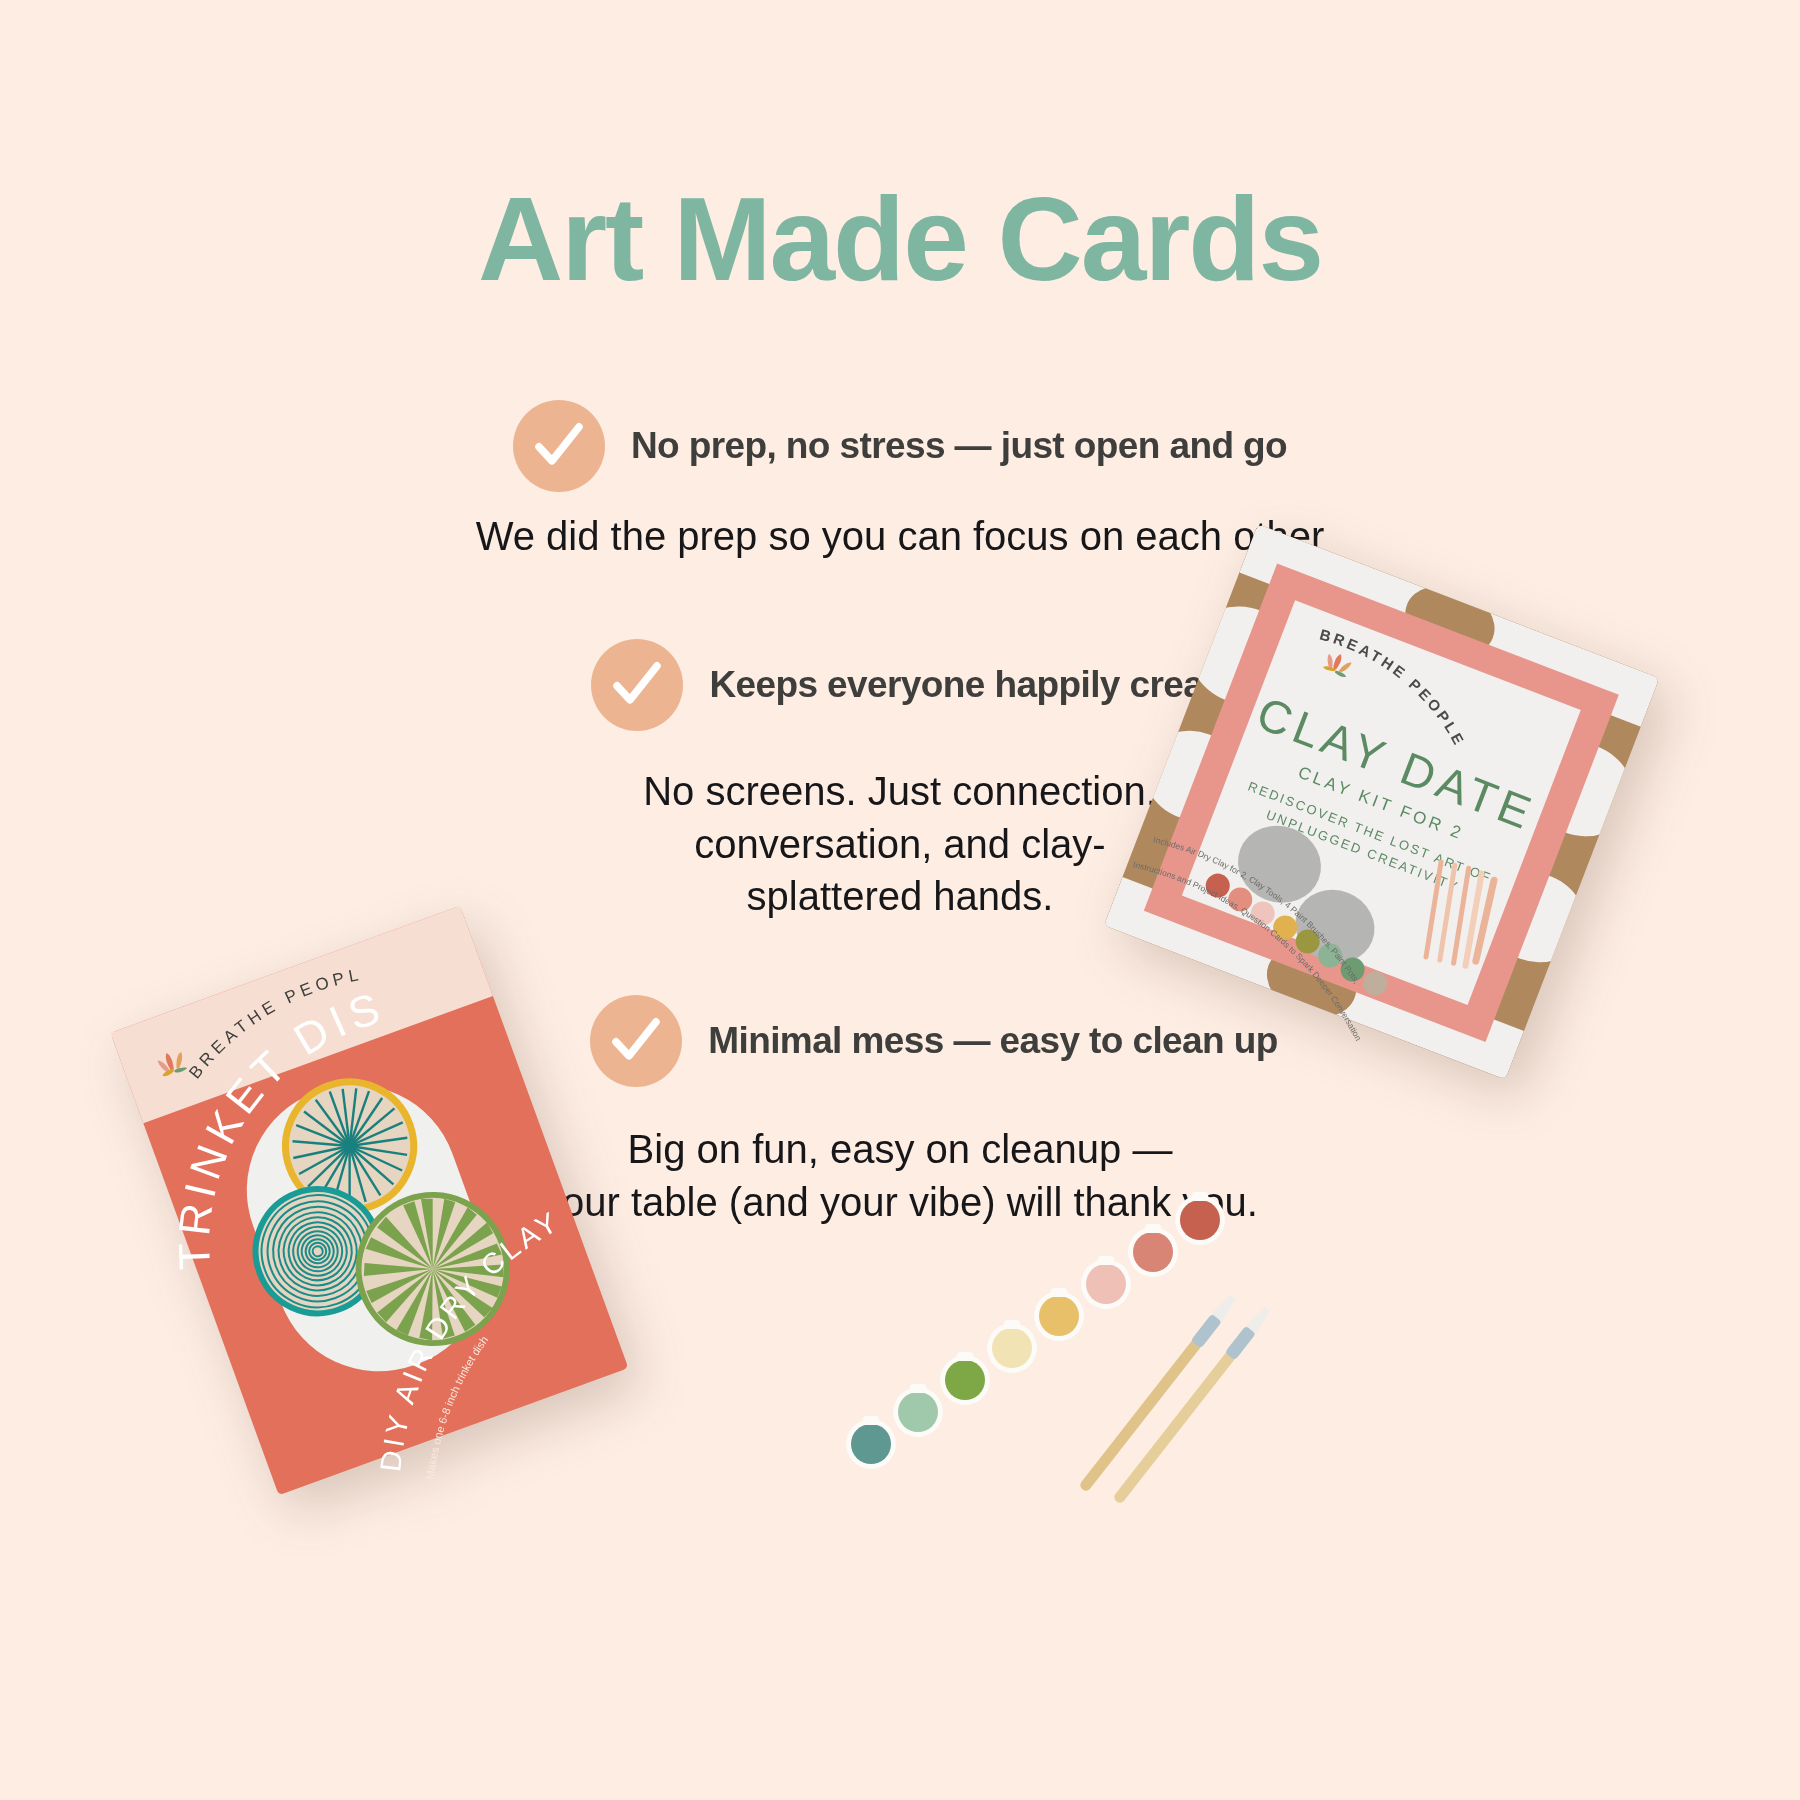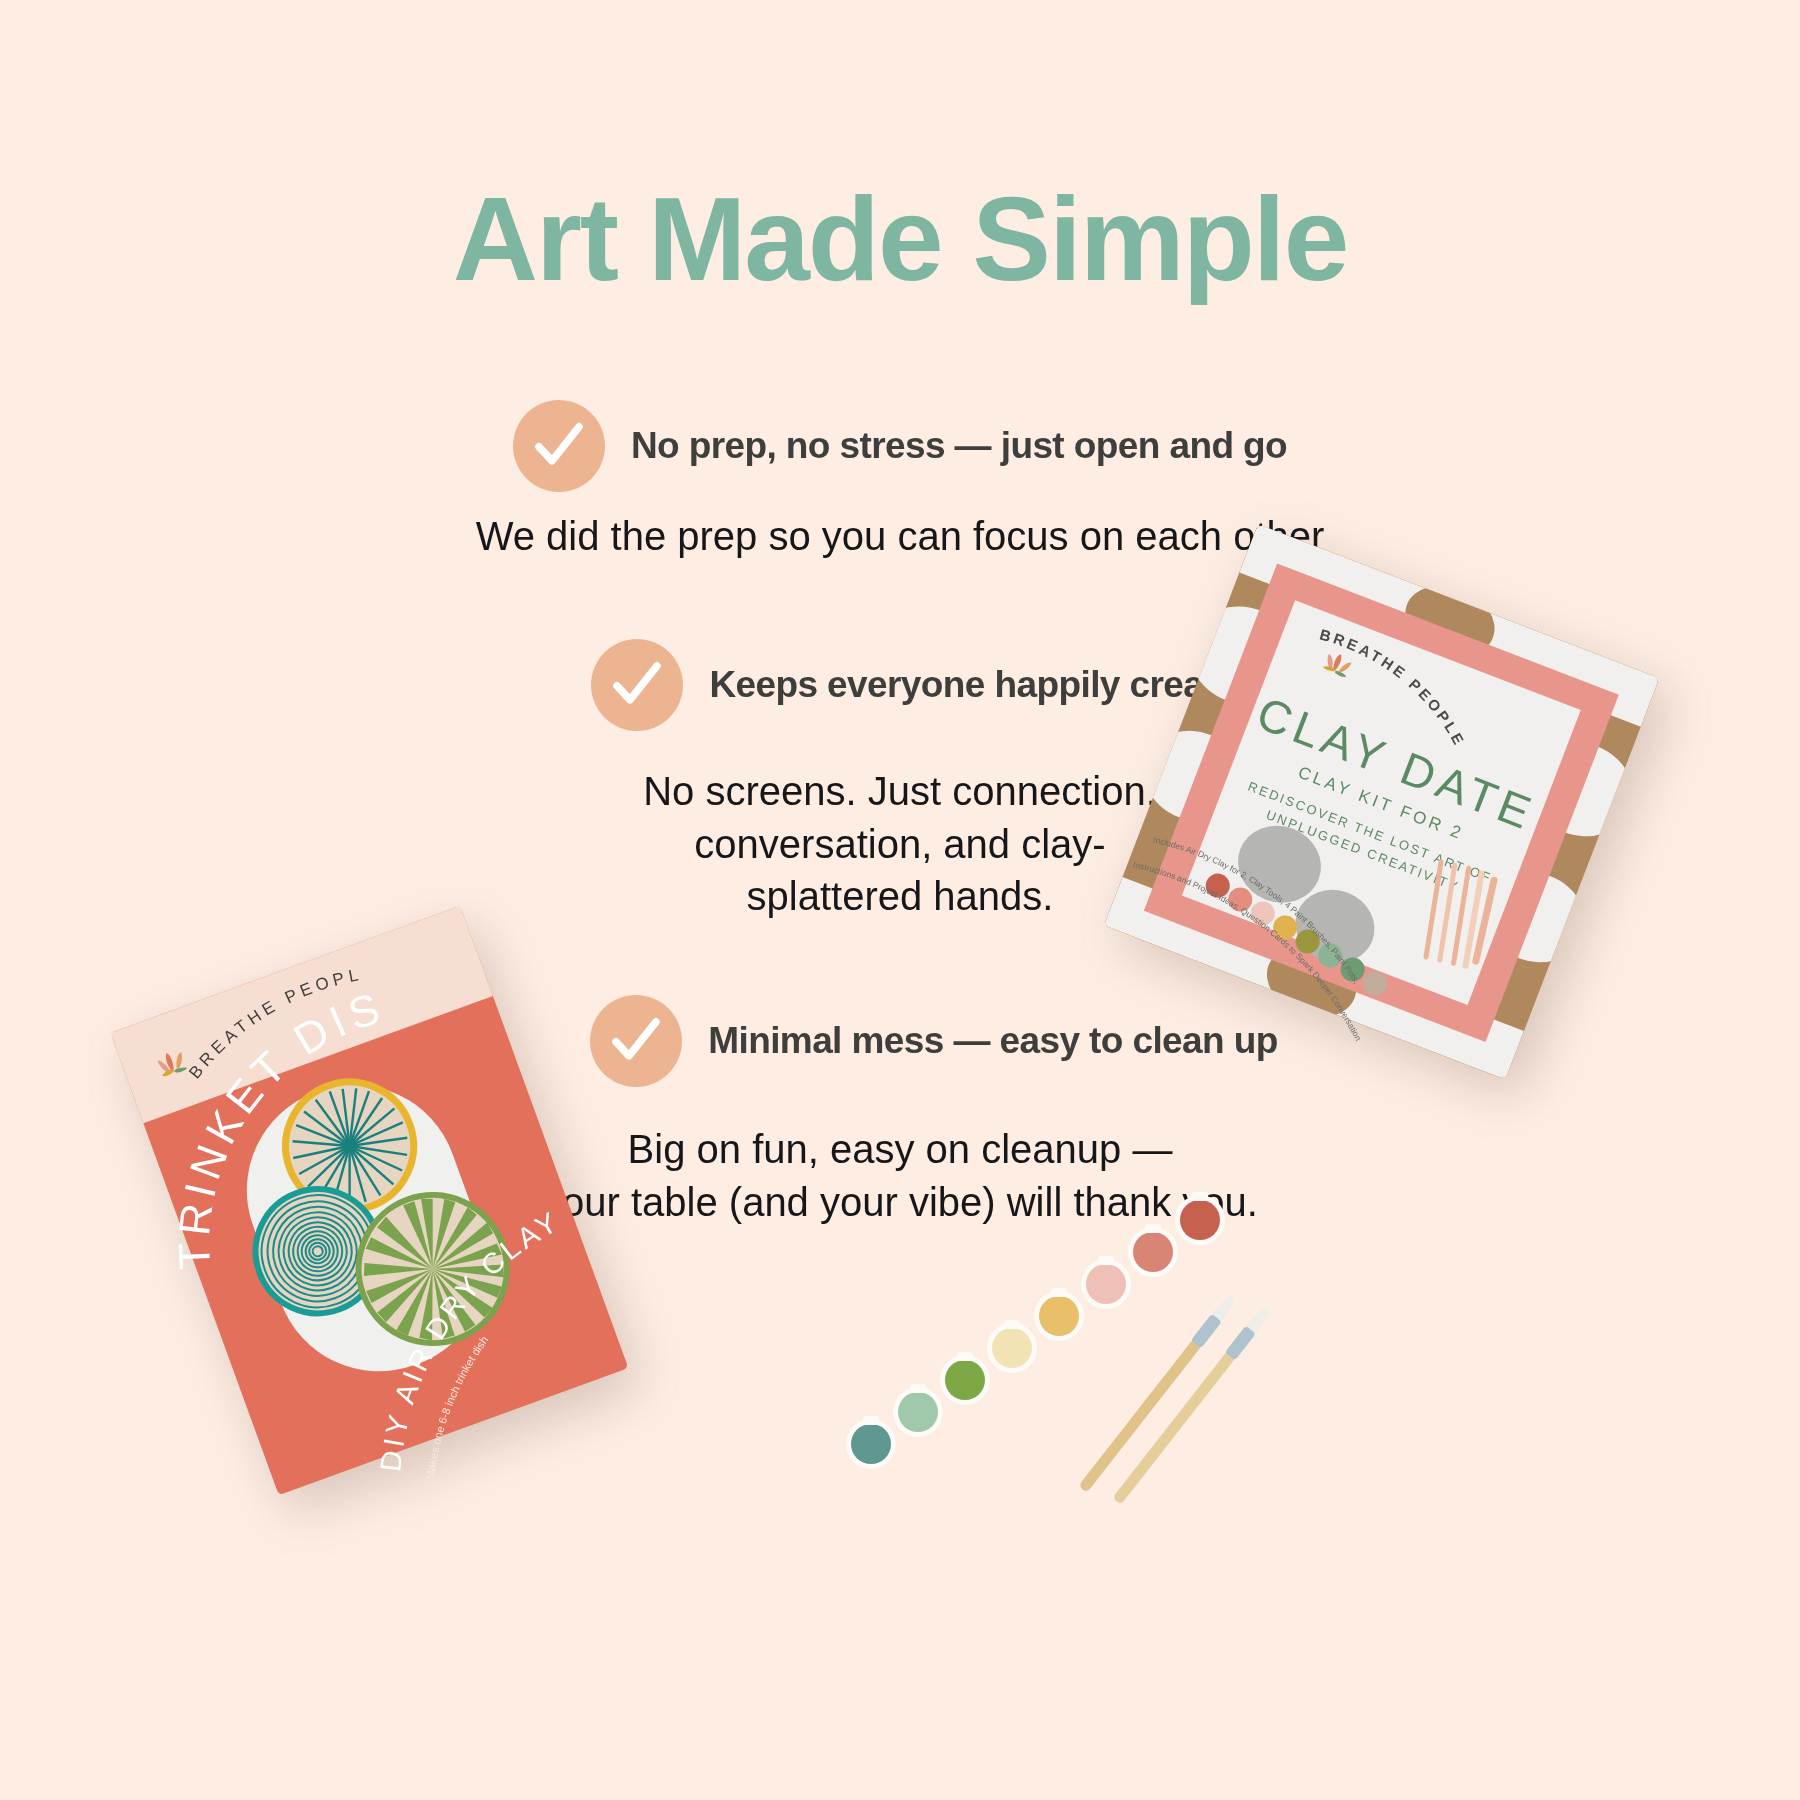--- a/index.html
+++ b/index.html
@@ -60,21 +60,21 @@
   #brushes{position:absolute;left:960px;top:1290px;width:360px;height:330px;}
 
   svg{display:block;overflow:visible;}
   .noselect{user-select:none;}
 </style>
 </head>
 <body>
 
 <div id="stage">
 
-  <div class="page-title noselect">Art Made Simple</div>
+  <div class="page-title noselect">Art Made Cards</div>
 
   <div class="benefits">
 
     <div class="benefit b1">
       <div class="b-headrow">
         <div class="check-badge">
           <svg width="58" height="58" viewBox="0 0 58 58" aria-hidden="true">
             <path d="M9 31 L22 45 L49 11" fill="none" stroke="#FFFFFF" stroke-width="7.5" stroke-linecap="round" stroke-linejoin="round"></path>
           </svg>
         </div>

